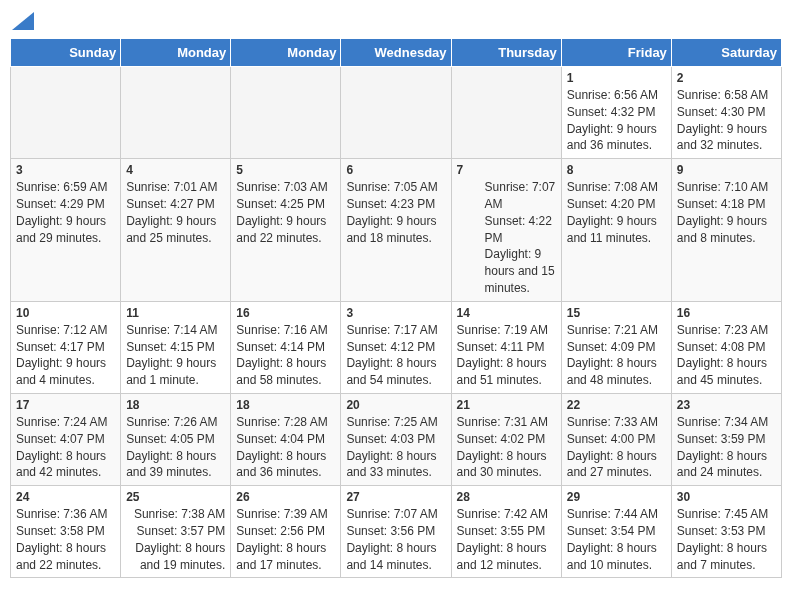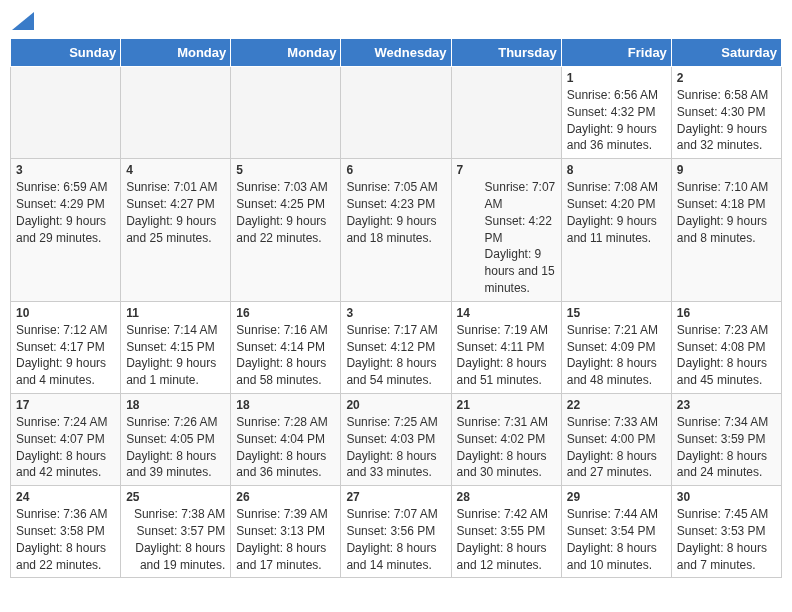--- a/index.html
+++ b/index.html
@@ -282,21 +282,21 @@
         </td>
         <td>
           <div class="day-num">25</div>
           <div class="day-info" style="white-space: pre-line; text-align: right;">Sunrise: 7:38 AM
 Sunset: 3:57 PM
 Daylight: 8 hours and 19 minutes.</div>
         </td>
         <td>
           <div class="day-num">26</div>
           <div class="day-info" style="white-space: pre-line;">Sunrise: 7:39 AM
-Sunset: 3:13 PM
+Sunset: 2:56 PM
 Daylight: 8 hours and 17 minutes.</div>
         </td>
         <td>
           <div class="day-num">27</div>
           <div class="day-info" style="white-space: pre-line;">Sunrise: 7:07 AM
 Sunset: 3:56 PM
 Daylight: 8 hours and 14 minutes.</div>
         </td>
         <td>
           <div class="day-num">28</div>

